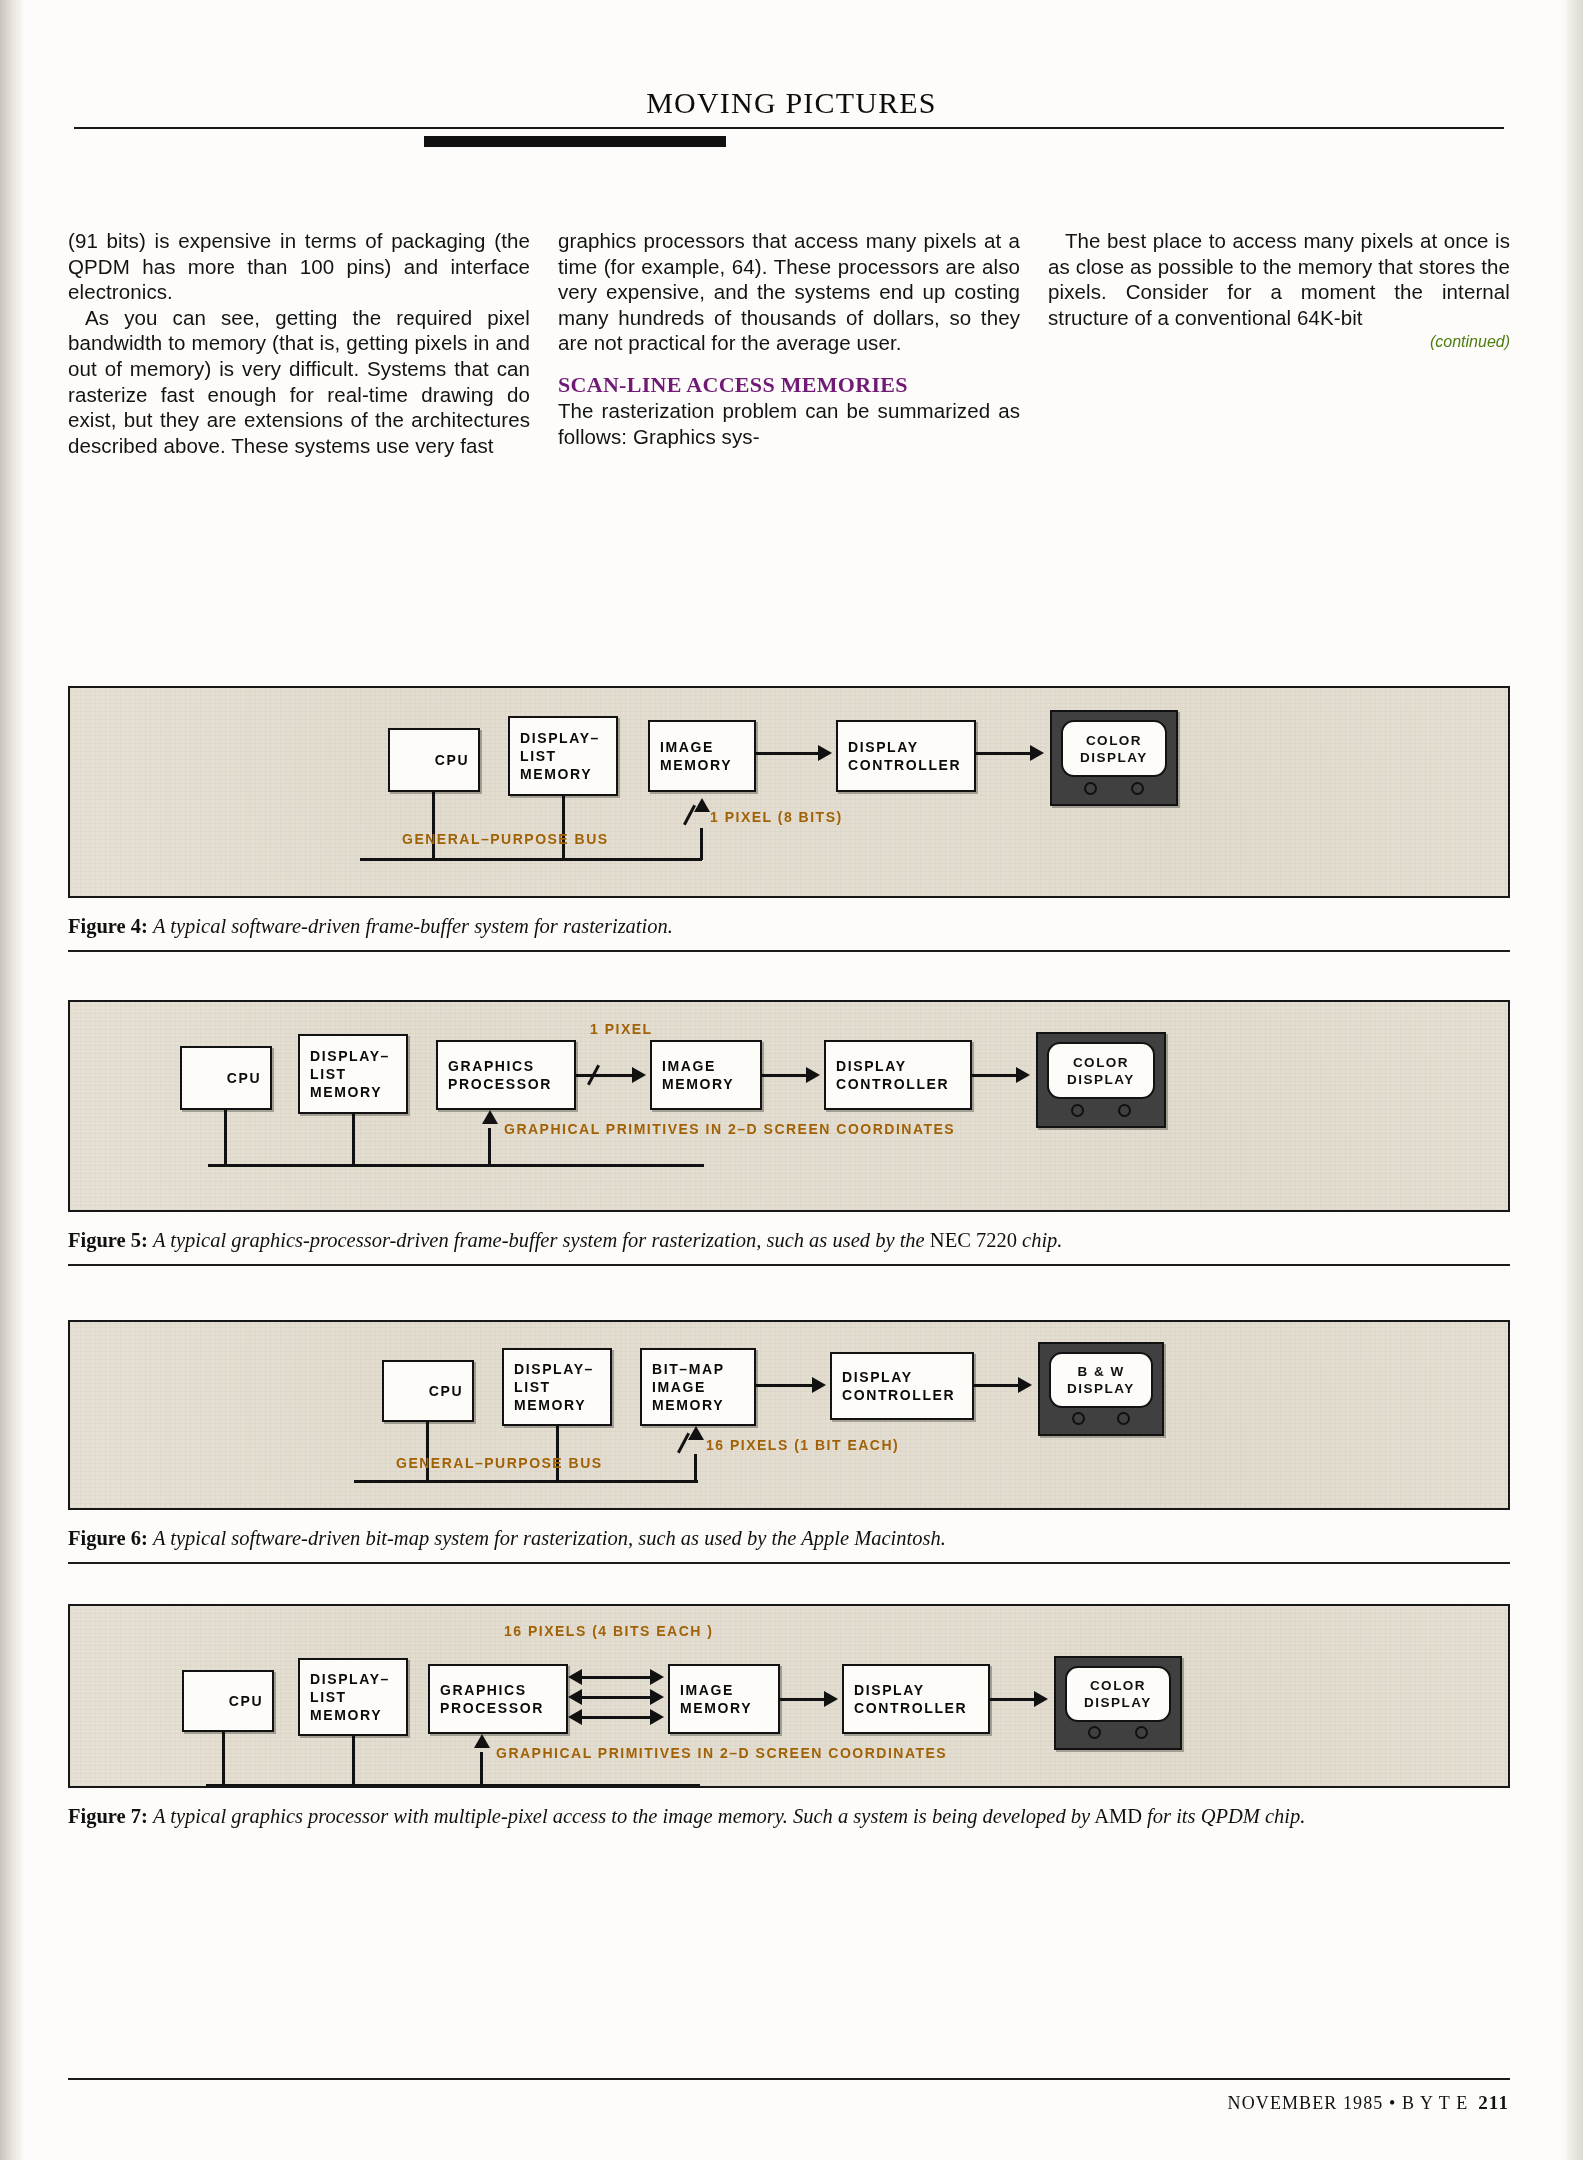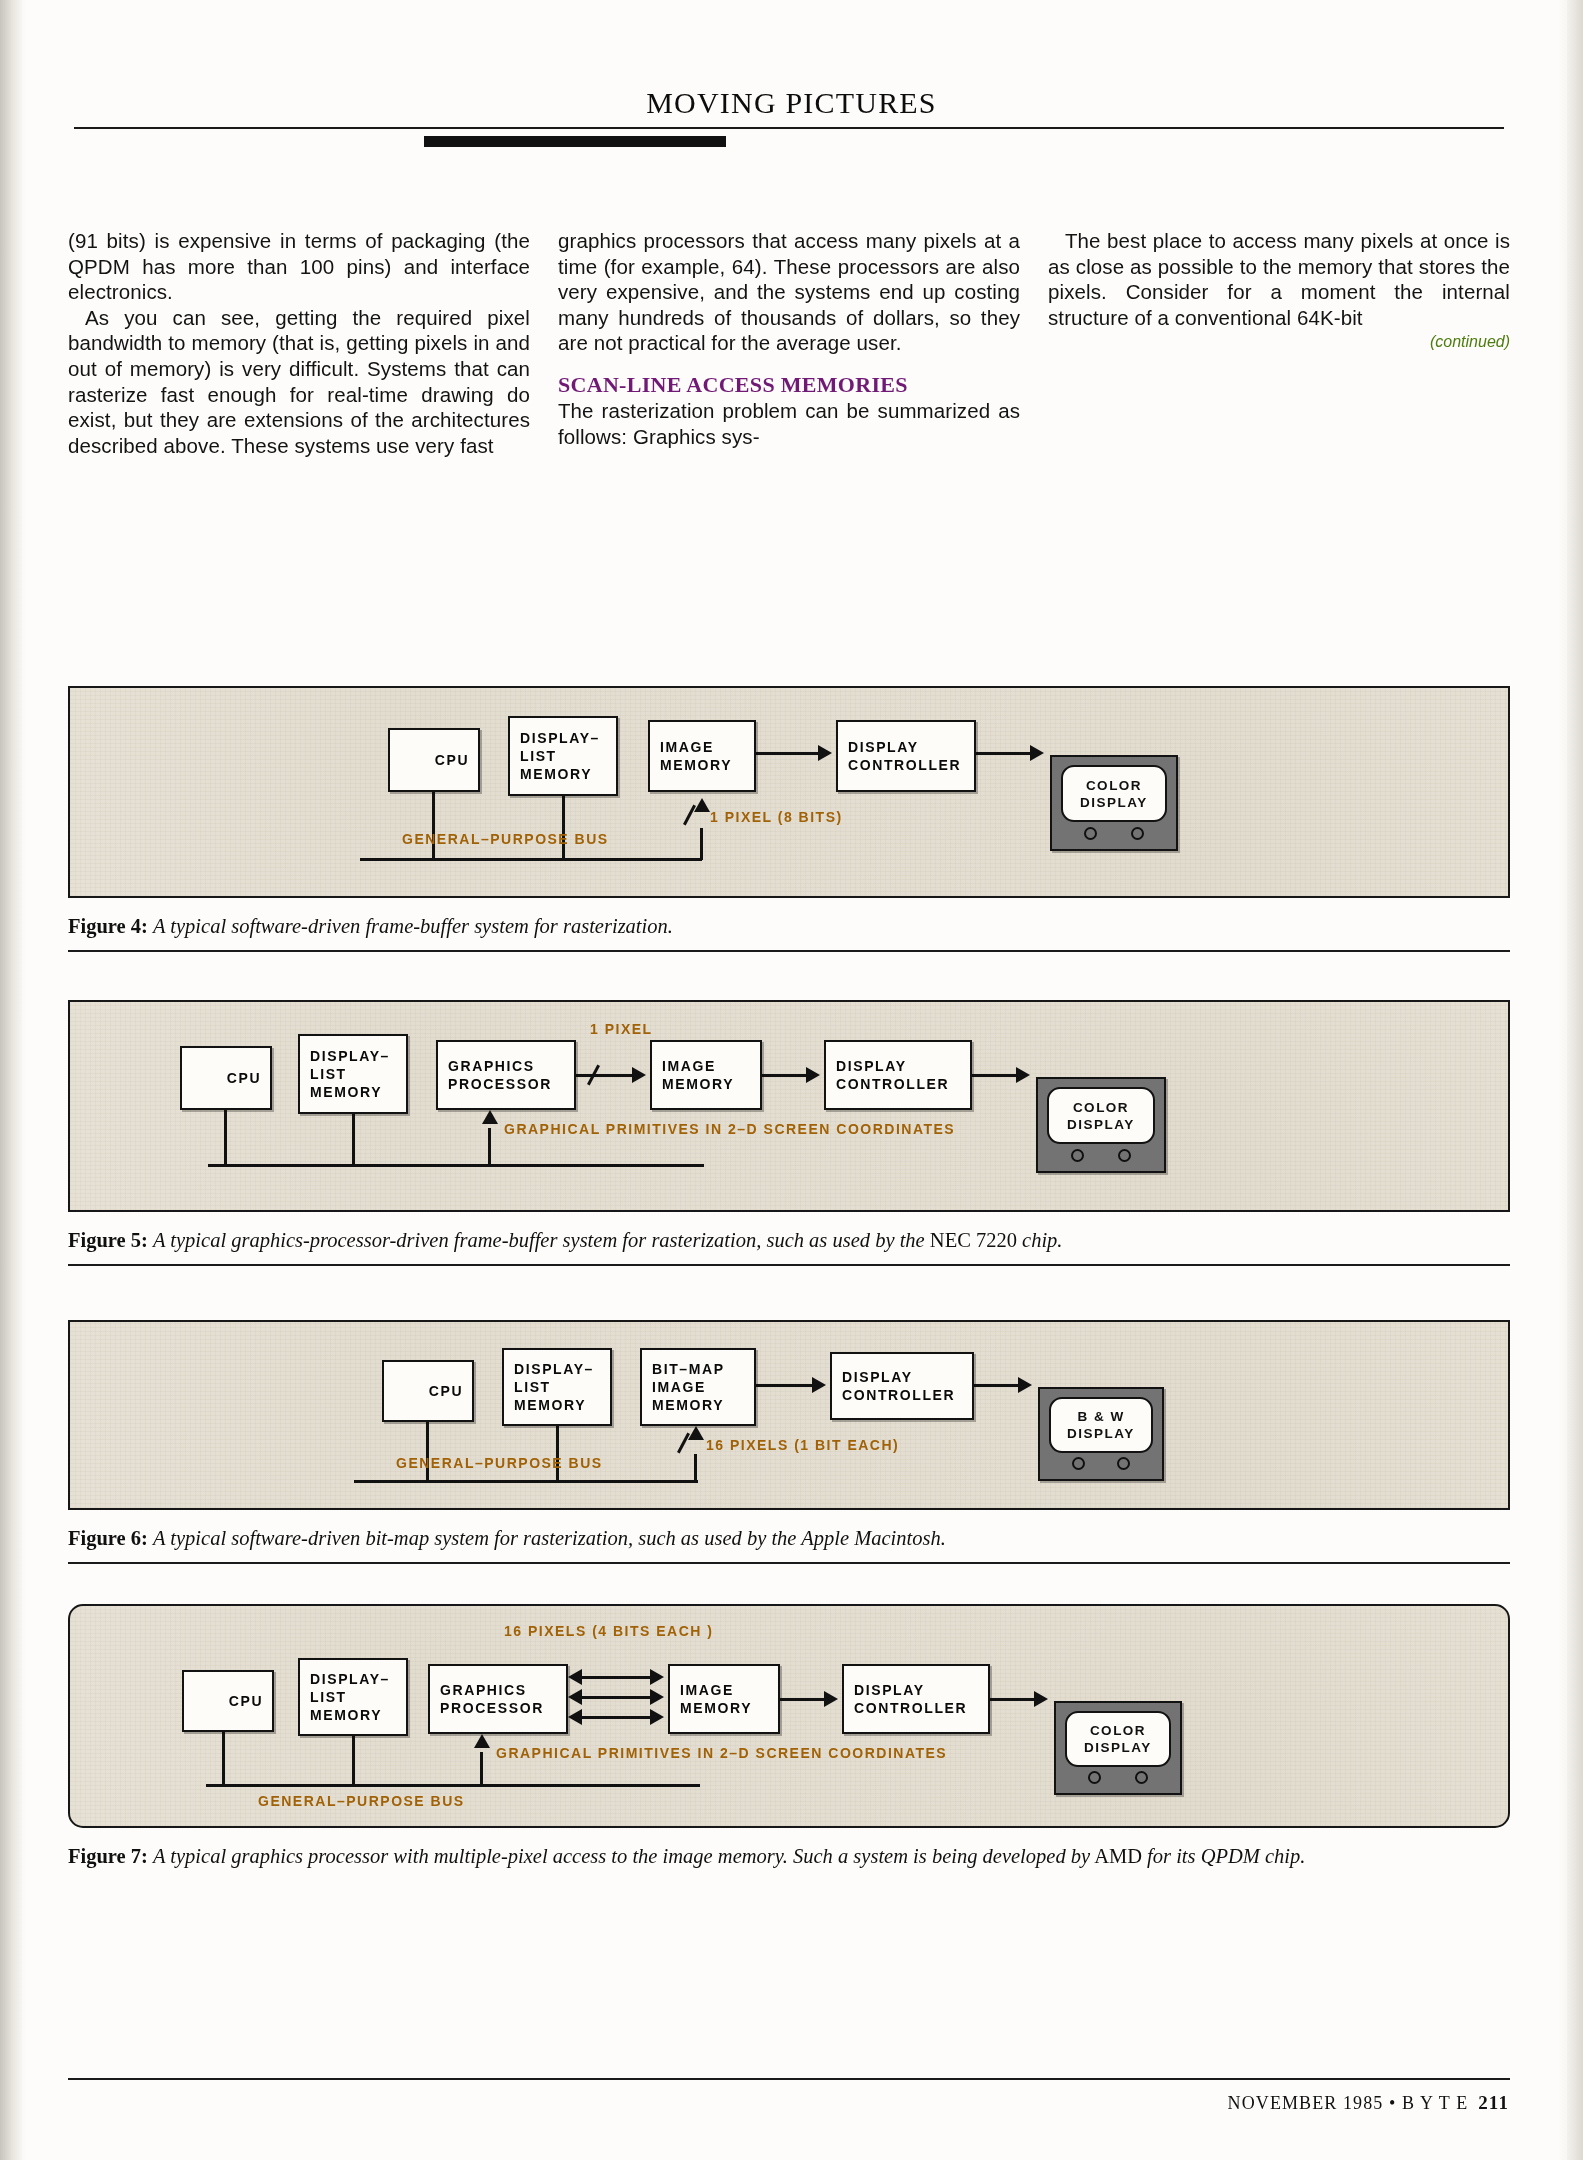--- a/index.html
+++ b/index.html
@@ -117,26 +117,25 @@
     z-index:3;
     box-shadow:2px 2px 0 rgba(20,18,14,.30);
     padding-left:36px;
   }
   .node.lft{align-items:flex-start;padding-left:10px;}
   .node span{display:block;white-space:nowrap;}
 
   
   .mon{
     position:absolute;
-    background:#737373;
+    background:#404040;
     border:2.5px solid #121212;
     box-sizing:border-box;
     z-index:3;
     box-shadow:2px 2px 0 rgba(20,18,14,.30);
-    margin-top:45px;
   }
   .mon .screen{
     position:absolute;left:9px;right:9px;top:8px;height:58%;
     border:2.5px solid #121212;border-radius:13px;
     background:#fdfcf8;
     display:flex;flex-direction:column;align-items:center;justify-content:center;
     font-weight:bold;font-size:13.5px;letter-spacing:1.5px;line-height:17px;
   }
   .mon .knob{
     position:absolute;bottom:9px;width:9px;height:9px;border:2px solid #101010;border-radius:50%;
@@ -387,21 +386,21 @@
 
   </div>
   <div class="fcap">
     <b>Figure 6:</b>
     <i>A typical software-driven bit-map system for rasterization, such as used by the Apple Macintosh.</i>
   </div>
   <div class="caprule"></div>
 </div>
 
 <div class="figwrap" style="top:1604px;">
-  <div class="figbox" style="height:224px;border-radius:15px;">
+  <div class="figbox" style="height:184px;">
 
     <div class="dlabel" style="left:434px;top:16px;text-align:center;">
       <span>16  PIXELS</span>
       <span>(4 BITS EACH )</span>
     </div>
 
     <div class="node" style="left:112px;top:64px;width:92px;height:62px;">
       <span>CPU</span>
     </div>
 

